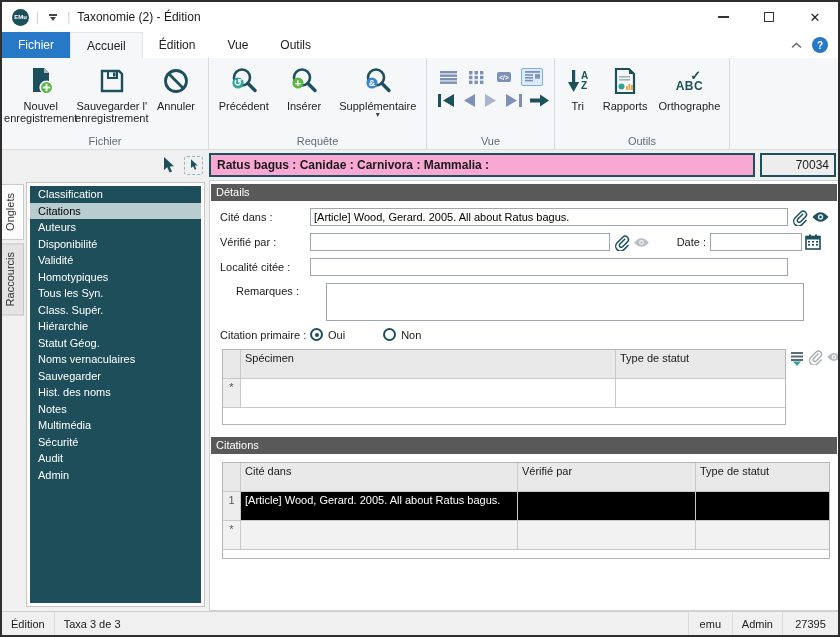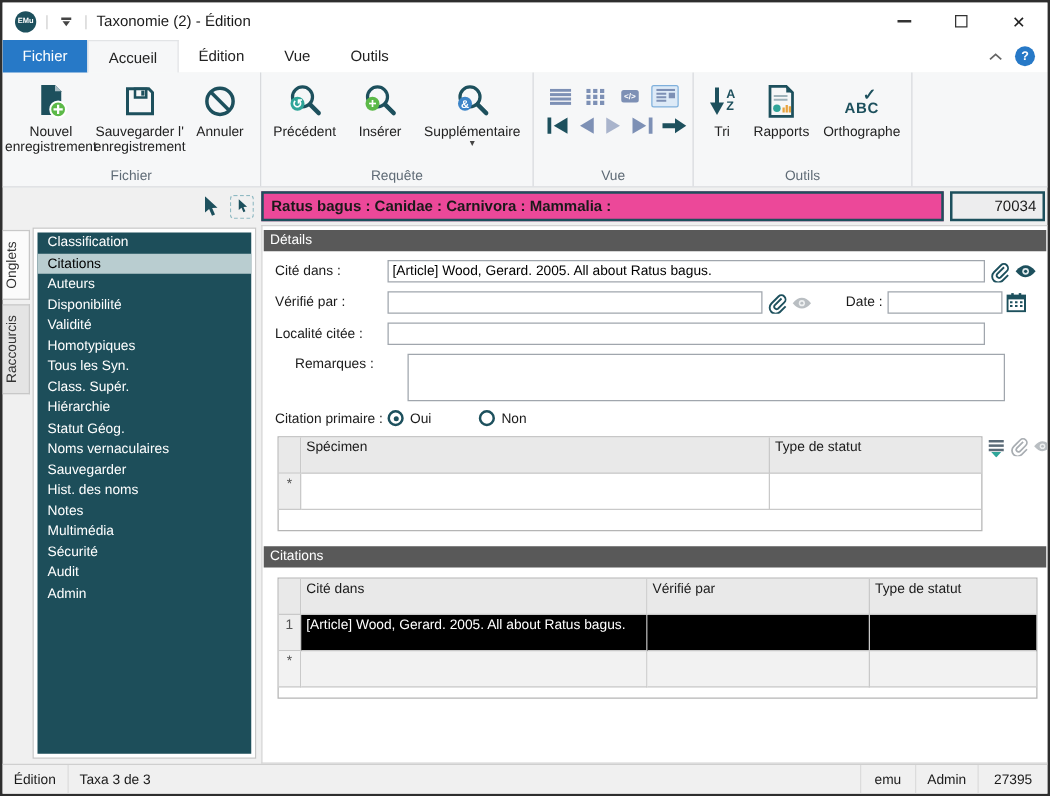--- a/index.html
+++ b/index.html
@@ -49,21 +49,21 @@
   .code-box { background:#7d90b5; color:#fff; border-radius:2px; font-size:6.5px; padding:1.5px 2px; font-weight:bold; }
   .tri-icon { display:flex; align-items:center; gap:1px; }
   .tri-letters { display:flex; flex-direction:column; font-weight:bold; color:#1d505d; font-size:10px; line-height:10px; }
   .ortho-icon { display:flex; flex-direction:column; align-items:center; color:#1d505d; line-height:11px; }
   .ortho-icon .chk { font-size:13px; font-weight:bold; align-self:flex-end; margin-right:2px; }
   .ortho-icon .abc { font-weight:bold; font-size:12px; letter-spacing:0.5px; }
 
   
   .recordrow { height:30px; display:flex; align-items:center; padding:3px 2px 3px 0; }
   .cursor-zone { width:207px; display:flex; justify-content:flex-end; gap:8px; padding-right:6px; align-items:center; }
-  .rec-summary { flex:1; height:24px; border:2px solid #1d505d; background:#ec4899; display:flex;
+  .rec-summary { flex:1; height:24px; border:2px solid #1d505d; background:#f9a8d4; display:flex;
                  align-items:center; padding-left:6px; font-weight:bold; font-size:12px; }
   .rec-number { width:76px; height:24px; border:2px solid #1d505d; background:#ededee; margin-left:5px;
                 display:flex; align-items:center; justify-content:flex-end; padding-right:5px; font-size:12px; }
 
   
   .bodyrow { display:flex; height:431px; }
   .sidebar { width:207px; display:flex; }
   .side-tabs { width:22px; display:flex; flex-direction:column; padding-top:4px; gap:3px; }
   .side-tab { writing-mode:vertical-rl; transform:rotate(180deg); background:#e4e4e4; border:1px solid #c8c8c8;
               border-right:none; padding:8px 2px; font-size:11px; color:#333; text-align:center; }

